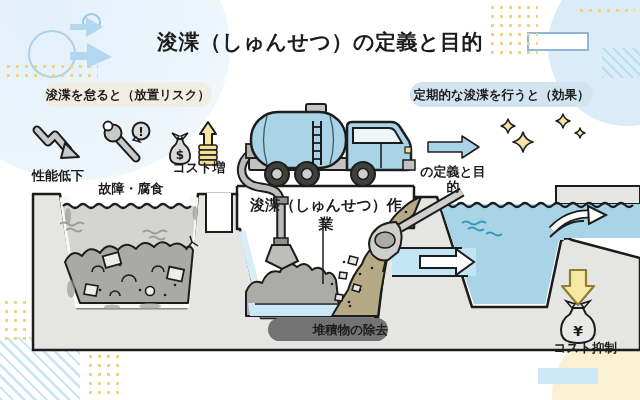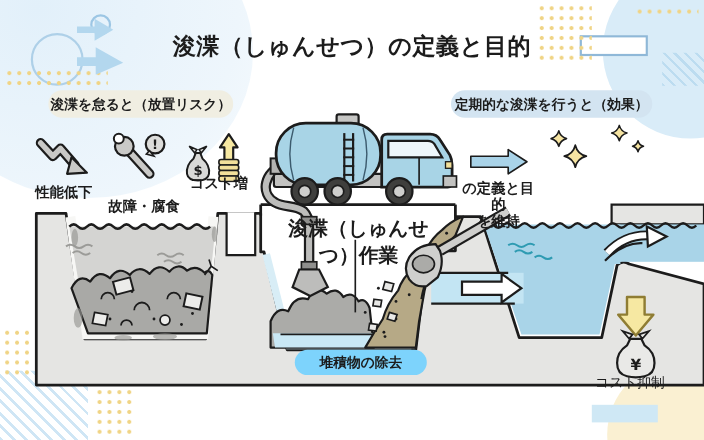--- a/index.html
+++ b/index.html
@@ -28,24 +28,24 @@
   .title{left:0;top:28px;width:640px;text-align:center;font-size:21px;font-weight:bold;letter-spacing:.5px;z-index:5;}
   .pill{height:25px;line-height:25px;border-radius:13px;text-align:center;font-size:12.5px;font-weight:bold;z-index:5;}
   .pill-left{left:44px;top:82px;width:168px;background:#f0eee2;}
   .pill-right{left:410px;top:82px;width:183px;background:#d3e4f1;}
   .lbl{font-size:13px;font-weight:bold;text-align:center;line-height:15px;z-index:5;}
   .lbl-1{left:25px;top:168px;width:66px;}
   .lbl-2{left:95px;top:168px;width:72px;margin-top:13px;}
   .lbl-3{left:166px;top:160px;width:66px;text-align:center;}
   .lbl-4{left:418px;top:164px;width:70px;}
   .lbl-5{left:486px;top:164px;width:68px;}
-  .lbl-work{left:244px;top:196px;width:164px;font-size:18px;font-weight:bold;text-align:center;z-index:5;}
+  .lbl-work{left:244px;top:196px;width:164px;font-size:15px;font-weight:bold;text-align:center;z-index:5;}
   .pill-removal{left:268px;top:318px;width:120px;height:23px;line-height:23px;border-radius:12px;
-                background:#7dd3fc;text-align:center;font-size:12.5px;font-weight:bold;z-index:5;}
-  .lbl-cost{left:541px;top:340px;width:76px;font-size:12.5px;font-weight:normal;text-align:left;z-index:5;}
+                background:#737373;text-align:right;font-size:12.5px;font-weight:bold;z-index:5;}
+  .lbl-cost{left:541px;top:340px;width:76px;font-size:12.5px;font-weight:bold;text-align:right;z-index:5;}
   svg{display:block;}
   .diagram{left:0;top:0;z-index:2;}
   .icon-svg{z-index:4;}
 </style>
 </head>
 <body>
 
 <div class="stage">
 
   <div class="abs blob-tl"></div>
@@ -280,20 +280,19 @@
   <div class="abs pill pill-left">浚渫を怠ると（放置リスク）</div>
   <div class="abs pill pill-right">定期的な浚渫を行うと（効果）</div>
 
   <div class="abs lbl lbl-1">性能低下</div>
   <div class="abs lbl lbl-2">
     <div>故障・腐食</div>
   </div>
   <div class="abs lbl lbl-3">コスト増</div>
   <div class="abs lbl lbl-4">
     <div>の定義と目的</div>
-    <div>を維持</div>
   </div>
 
   <div class="abs lbl-work">浚渫（しゅんせつ）作業</div>
   <div class="abs pill-removal">堆積物の除去</div>
   <div class="abs lbl-cost">コスト抑制</div>
 
 </div>
 
 </body></html>

